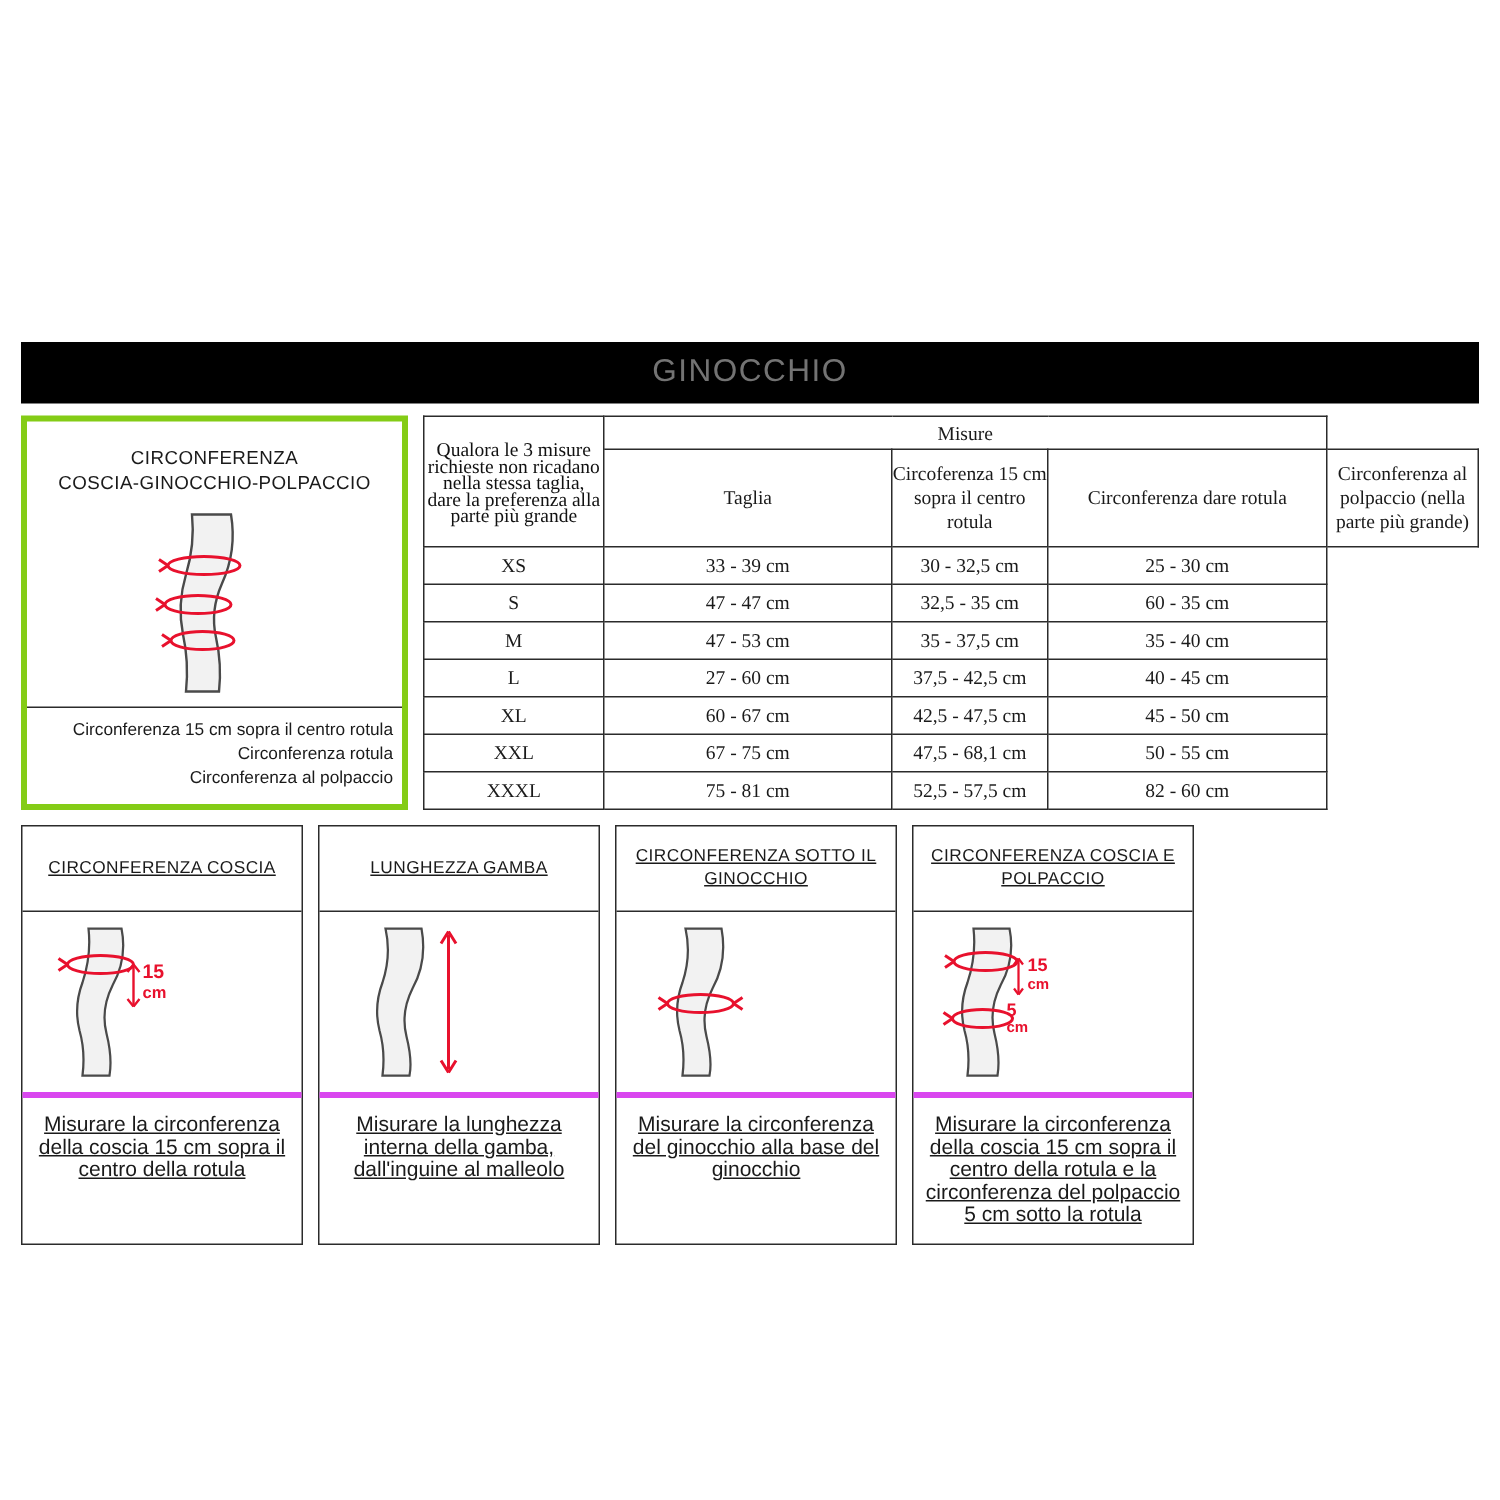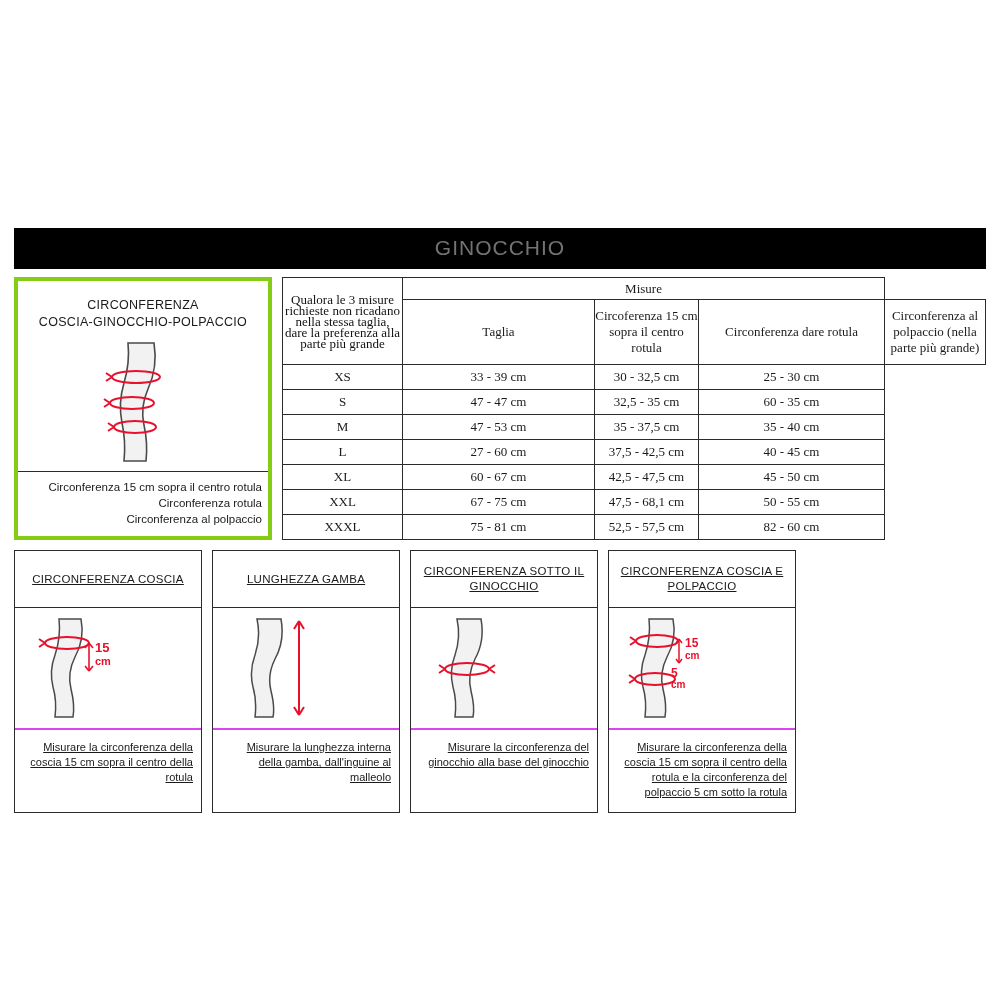--- a/index.html
+++ b/index.html
@@ -129,23 +129,23 @@
     align-items: center;
     justify-content: center;
   }
   .card-figure {
     height: 120px;
     display: flex;
     align-items: center;
     justify-content: flex-start;
   }
   .card-caption {
-    border-top: 2px solid #d946ef;
-    text-align: right;
-    font-size: 11px;
+    border-top: 4px solid #d946ef;
+    text-align: center;
+    font-size: 14px;
     line-height: 15px;
     padding: 10px 8px 12px 8px;
     flex: 1 1 auto;
   }
   svg { display: block; }
 </style>
 </head>
 <body>
 
 <div class="page">

